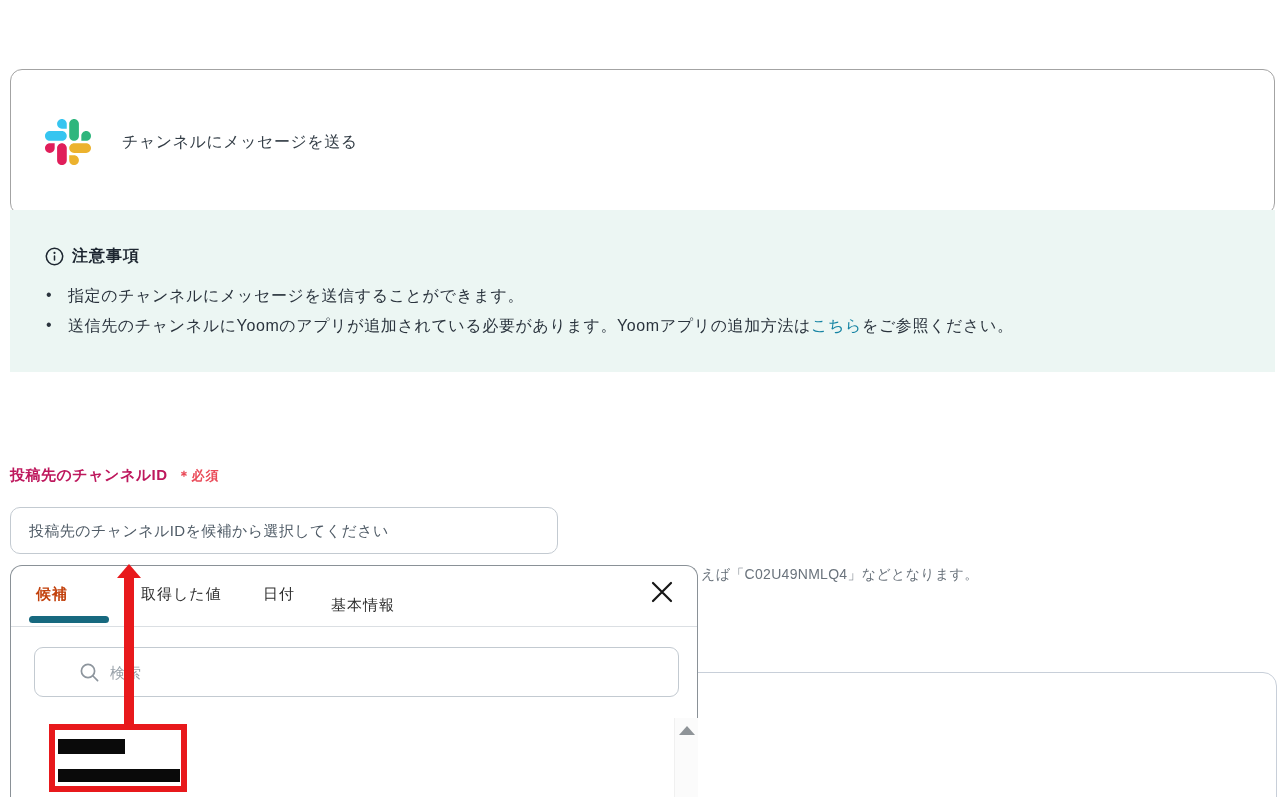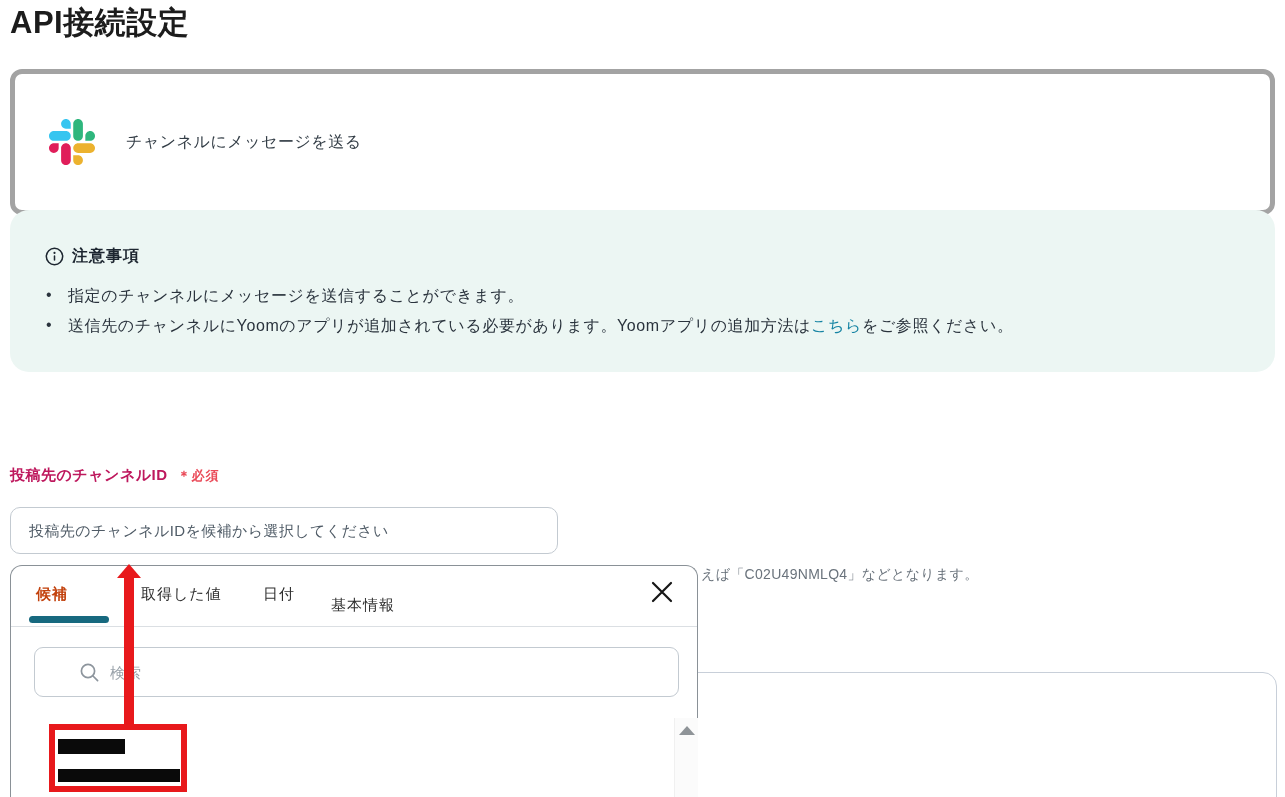--- a/index.html
+++ b/index.html
@@ -3,26 +3,26 @@
 <meta charset="utf-8">
 <style>
   html,body{margin:0;padding:0;background:#fff;}
   .screen{position:relative;width:1285px;height:797px;overflow:hidden;background:#fff;
     font-family:"Liberation Sans","DejaVu Sans",sans-serif;color:#1f2733;}
 
   
   .page-title{position:absolute;left:10px;top:2px;margin:0;font-size:31px;font-weight:700;color:#1c1c1c;letter-spacing:.5px;}
 
   
-  .action-card{position:absolute;left:10px;top:69px;width:1265px;height:146px;border:5px solid #a3a3a3;border-radius:12px;background:#fff;display:flex;align-items:center;box-sizing:border-box;}
+  .action-card{position:absolute;left:10px;top:69px;width:1265px;height:146px;border:1px solid #a3a3a3;border-radius:12px;background:#fff;display:flex;align-items:center;box-sizing:border-box;}
   .action-card .app-icon{width:46px;height:46px;margin-left:34px;flex:0 0 auto;}
   .action-card .card-title{margin-left:31px;font-size:16px;color:#333d46;letter-spacing:.5px;}
 
   
-  .notice{position:absolute;left:10px;top:210px;width:1265px;height:162px;background:#ecf6f3;border-radius:19px;box-sizing:border-box;}
+  .notice{position:absolute;left:10px;top:210px;width:1265px;height:162px;background:#ecf6f3;border-radius:0;box-sizing:border-box;}
   .notice-head{position:absolute;left:35px;top:36px;display:flex;align-items:center;gap:8px;}
   .notice-head .ttl{font-size:16px;font-weight:700;color:#1d2630;letter-spacing:1px;}
   .notice-list{position:absolute;left:36px;top:76px;margin:0;padding:0;list-style:none;}
   .notice-list li{font-size:16px;color:#2a333d;letter-spacing:.6px;margin-bottom:9px;display:flex;}
   .notice-list li .bullet{width:22px;flex:0 0 auto;color:#2a333d;}
   .notice-list a{color:#1583a3;text-decoration:none;cursor:pointer;}
 
   
   .field-label{position:absolute;left:10px;top:466px;display:flex;align-items:baseline;gap:10px;}
   .field-label .lbl{font-size:15px;font-weight:700;color:#be185d;letter-spacing:.5px;}
@@ -58,21 +58,20 @@
   
   .anno-rect{position:absolute;left:49px;top:724px;width:138px;height:68px;border:6px solid #e8191c;box-sizing:border-box;z-index:5;background:transparent;}
   .anno-shaft{position:absolute;left:124px;top:577px;width:10px;height:148px;background:#e8191c;z-index:5;}
   .anno-head{position:absolute;left:117px;top:564px;width:0;height:0;border-left:12px solid transparent;border-right:12px solid transparent;border-bottom:14px solid #e8191c;z-index:5;}
 </style>
 </head>
 <body>
 
 <div class="screen">
 
-  <h1 class="page-title">API接続設定</h1>
 
   <div class="action-card">
     <svg class="app-icon" viewBox="0 0 122.8 122.8">
       <path fill="#e01e5a" d="M25.8 77.6c0 7.1-5.8 12.9-12.9 12.9S0 84.7 0 77.6s5.8-12.9 12.9-12.9h12.9v12.9zM32.3 77.6c0-7.1 5.8-12.9 12.9-12.9s12.9 5.8 12.9 12.9v32.3c0 7.1-5.8 12.9-12.9 12.9s-12.9-5.8-12.9-12.9V77.6z"></path>
       <path fill="#36c5f0" d="M45.2 25.8c-7.1 0-12.9-5.8-12.9-12.9S38.1 0 45.2 0s12.9 5.8 12.9 12.9v12.9H45.2zM45.2 32.3c7.1 0 12.9 5.8 12.9 12.9s-5.8 12.9-12.9 12.9H12.9C5.8 58.1 0 52.3 0 45.2s5.8-12.9 12.9-12.9h32.3z"></path>
       <path fill="#2eb67d" d="M97 45.2c0-7.1 5.8-12.9 12.9-12.9s12.9 5.8 12.9 12.9-5.8 12.9-12.9 12.9H97V45.2zM90.5 45.2c0 7.1-5.8 12.9-12.9 12.9s-12.9-5.8-12.9-12.9V12.9C64.7 5.8 70.5 0 77.6 0s12.9 5.8 12.9 12.9v32.3z"></path>
       <path fill="#ecb22e" d="M77.6 97c7.1 0 12.9 5.8 12.9 12.9s-5.8 12.9-12.9 12.9-12.9-5.8-12.9-12.9V97h12.9zM77.6 90.5c-7.1 0-12.9-5.8-12.9-12.9s5.8-12.9 12.9-12.9h32.3c7.1 0 12.9 5.8 12.9 12.9s-5.8 12.9-12.9 12.9H77.6z"></path>
     </svg>
     <span class="card-title">チャンネルにメッセージを送る</span>
   </div>

